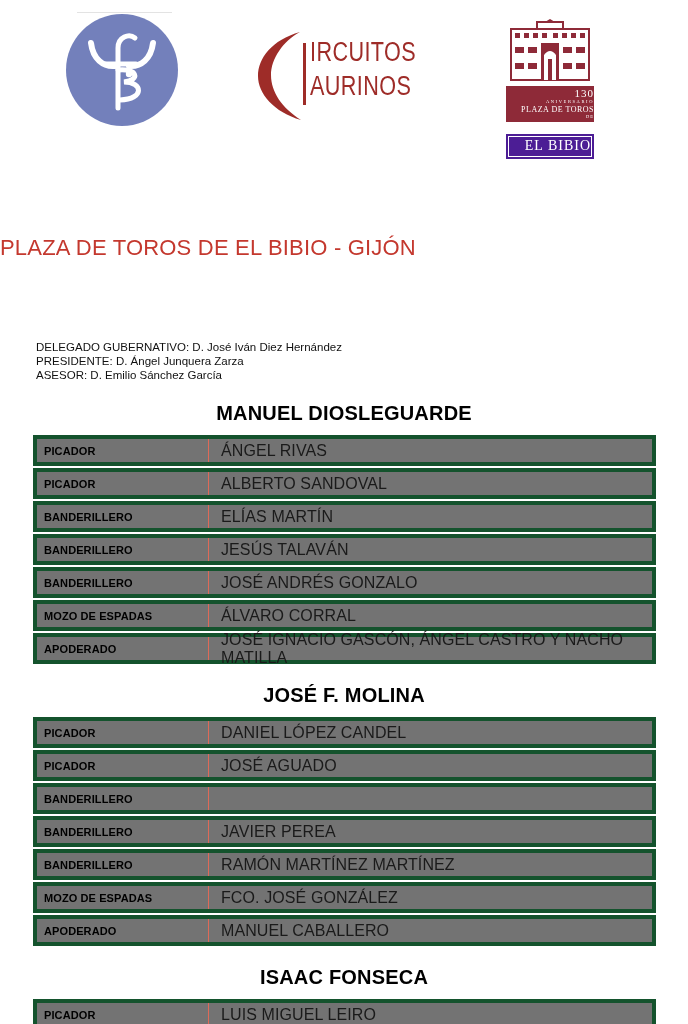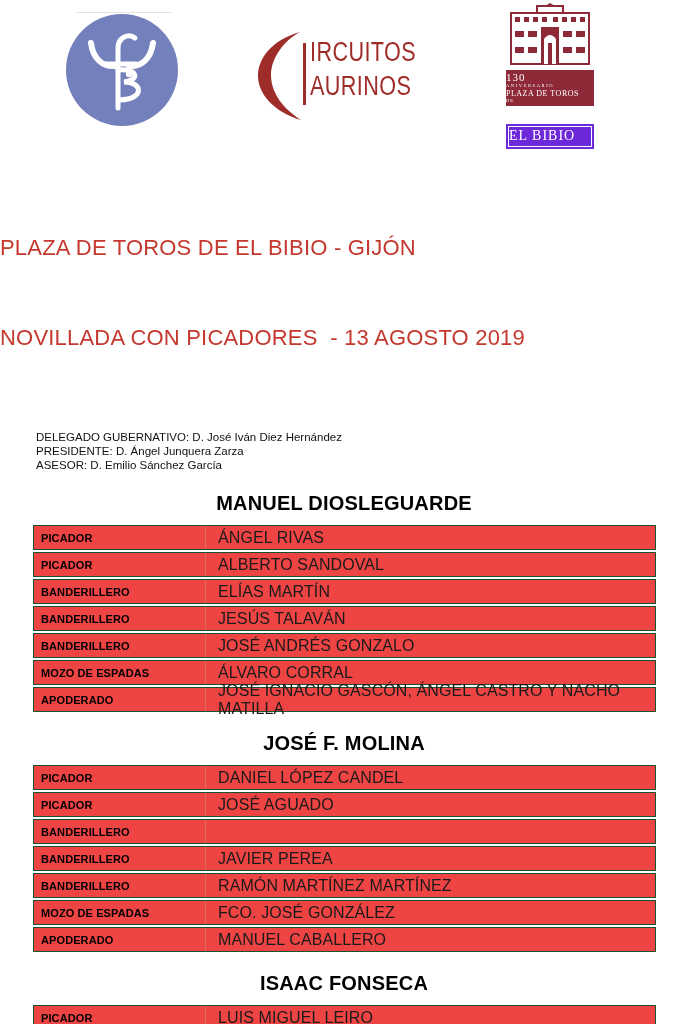--- a/index.html
+++ b/index.html
@@ -16,44 +16,44 @@
   .logo-fb { position:absolute; left:66px; top:14px; width:112px; height:112px; }
 
   .logo-circuitos { position:absolute; left:256px; top:30px; width:190px; height:92px; }
   .ct-swoosh { position:absolute; left:0; top:2px; }
   .ct-bar { position:absolute; left:47px; top:13px; width:3px; height:62px; background:#9e2c28; }
   .ct-line { position:absolute; left:54px; color:#9e2c28; font-size:27px; letter-spacing:0.5px;
              transform:scaleX(0.80); transform-origin:left top; white-space:nowrap; }
   .ct-line1 { top:7px; }
   .ct-line2 { top:41px; }
 
-  .logo-bibio { position:absolute; left:506px; top:3px; width:88px; text-align:left; }
+  .logo-bibio { position:absolute; left:506px; top:19px; width:88px; text-align:right; }
   .bibio-banner { background:#8e2a38; color:#fff; margin-top:1px; padding:2px 0 3px;
                   font-family:"Liberation Serif", serif; line-height:1; }
   .bibio-130 { font-size:11px; letter-spacing:1px; }
   .bibio-aniv { font-size:4.5px; letter-spacing:1.6px; margin-top:1px; }
   .bibio-plaza { font-size:8px; letter-spacing:0.5px; margin-top:1px; }
   .bibio-de { font-size:4.5px; letter-spacing:1px; margin-top:1px; }
-  .bibio-namebox { background:#6d28d9; margin-top:18px; padding:2px; }
+  .bibio-namebox { background:#4c1d95; margin-top:12px; padding:2px; }
   .bibio-nameinner { border:1px solid #fff; color:#fff; font-family:"Liberation Serif", serif;
                      font-size:14px; letter-spacing:1px; padding:1px 0 2px; }
 
   
   .title { margin-top:13px; color:#c4382e; font-size:22px;
            line-height:30px; letter-spacing:0.2px; white-space:pre-wrap; }
 
   
   .officials { margin:17px 0 0 36px; font-size:11.5px; line-height:14px; color:#111; }
 
   
   .section-title { margin:20px 0 10px; text-align:center; font-size:20px; font-weight:bold;
                    letter-spacing:0.2px; color:#000; }
   .crew-table { margin-left:33px; width:623px; }
-  .crew-row { display:flex; align-items:stretch; height:23px; border:1px solid #14532d;
-              margin-bottom:2px; background:#ef4444; }
+  .crew-row { display:flex; align-items:stretch; height:23px; border:4px solid #14532d;
+              margin-bottom:2px; background:#737373; }
   .role-cell { flex:0 0 164px; width:164px; border-right:1px solid #de6a58;
                display:flex; align-items:center; padding-left:7px;
                font-size:11px; font-weight:bold; letter-spacing:0.1px; }
   .person-cell { flex:1; display:flex; align-items:center; padding-left:12px;
                  font-size:16px; color:#1a1a1a; letter-spacing:0.1px; }
 </style>
 </head>
 <body>
 
 <div class="page">
@@ -116,21 +116,20 @@
         <div class="bibio-de">DE</div>
       </div>
       <div class="bibio-namebox">
         <div class="bibio-nameinner">EL BIBIO</div>
       </div>
     </div>
   </div>
 
   <div class="title">
     <div>PLAZA DE TOROS DE EL BIBIO - GIJÓN</div>
-    <div>NOVILLADA CON PICADORES  - 13 AGOSTO 2019</div>
   </div>
 
   <div class="officials">
     <div>DELEGADO GUBERNATIVO: D. José Iván Diez Hernández</div>
     <div>PRESIDENTE: D. Ángel Junquera Zarza</div>
     <div>ASESOR: D. Emilio Sánchez García</div>
   </div>
 
   <div id="sections">
       <div class="section-title">MANUEL DIOSLEGUARDE</div>

